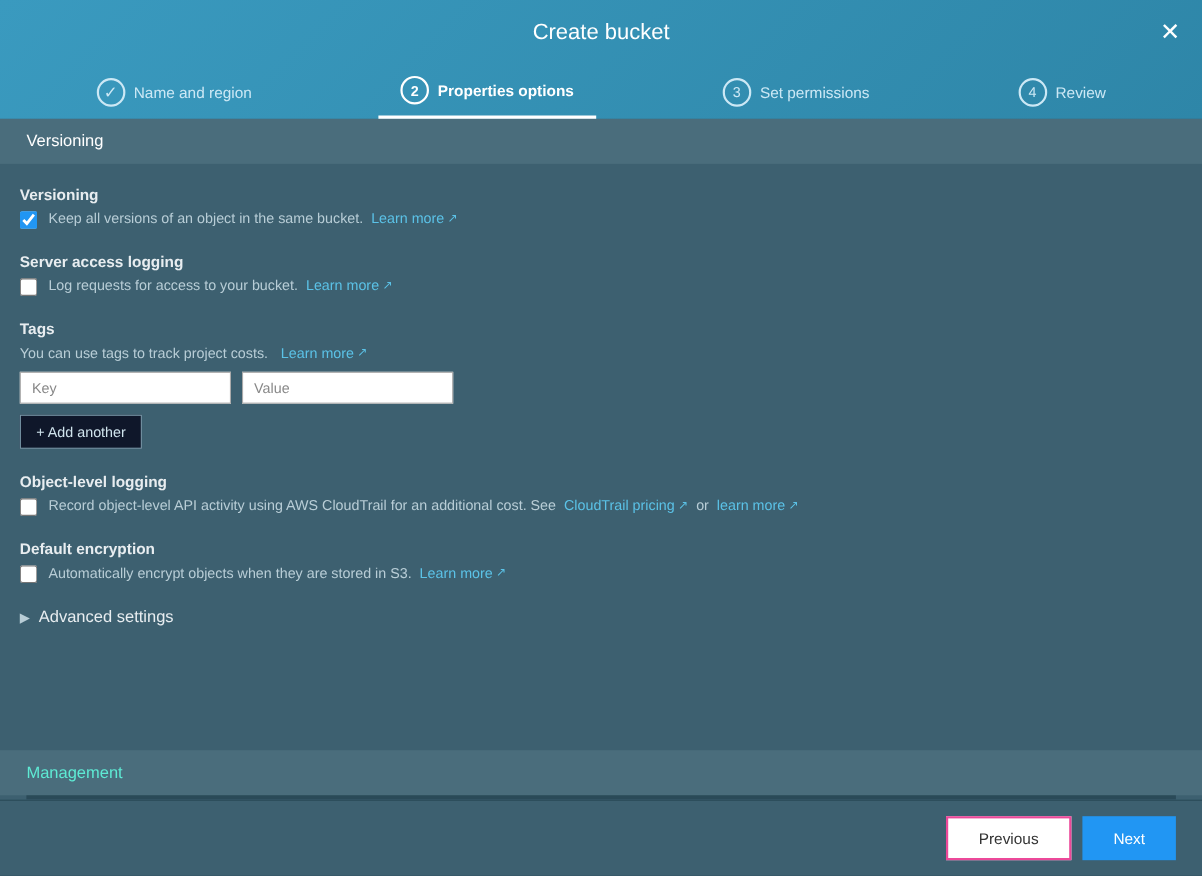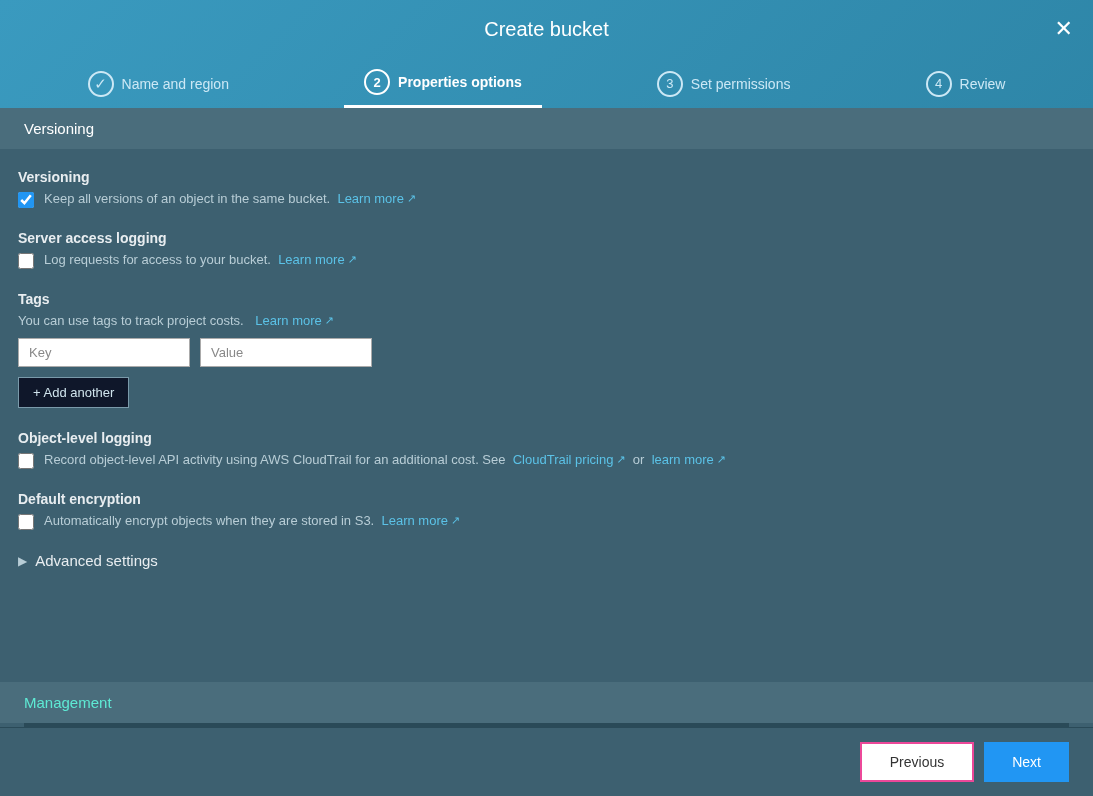--- a/index.html
+++ b/index.html
@@ -186,21 +186,21 @@
       gap: 10px;
       margin-bottom: 10px;
     }
 
     .tag-input {
       background: #fff;
       border: 1px solid #aaa;
       padding: 6px 10px;
       font-size: 13px;
       color: #333;
-      width: 172px;
+      width: 192px;
     }
 
     .tag-input::placeholder { color: #888; }
 
     .add-another-btn {
       background: #0f172a;
       border: 1px solid #7a9aaa;
       color: #d0e4ed;
       padding: 7px 14px;
       font-size: 13px;

